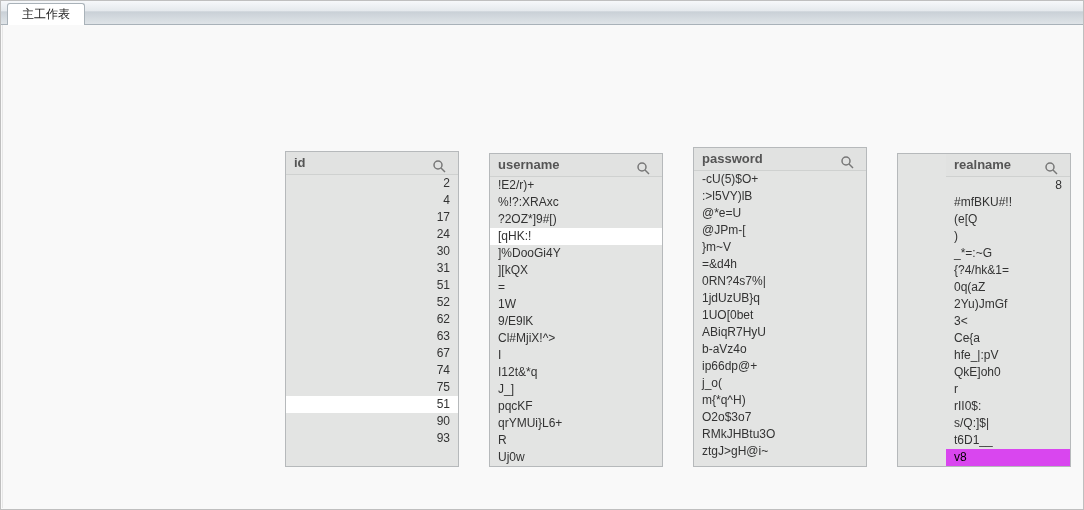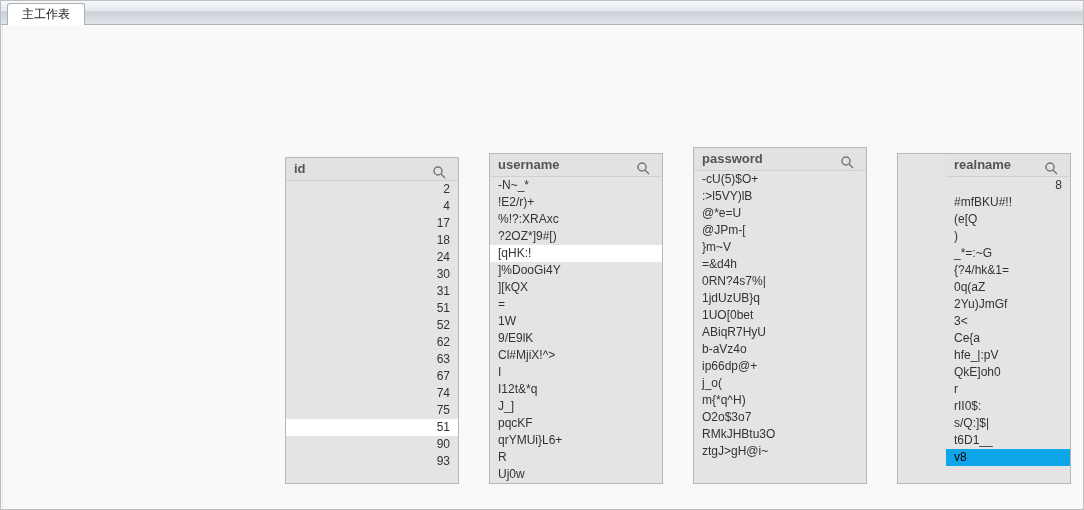--- a/index.html
+++ b/index.html
@@ -86,46 +86,45 @@
     height: 17px;
     line-height: 17px;
     padding: 0 8px;
     color: #333;
     font-size: 12px;
     white-space: nowrap;
     overflow: hidden;
   }
   .row.right { text-align: right; }
   .row.sel-white { background: #ffffff; }
-  .row.sel-green { background: #0ea5e9; color: #000; }
+  .row.sel-green { background: #d946ef; color: #000; }
   svg.mag circle { fill: none; stroke: #777; stroke-width: 1.5; }
   svg.mag line { stroke: #777; stroke-width: 1.5; }
 </style>
 </head>
 <body>
 
 <div class="window">
   <div class="tabstrip">
     <div class="tab">
       <span>主工作表</span>
     </div>
   </div>
   <div class="content">
     <div class="columns" id="columns-holder">
-        <div class="colbox" style="margin-top: 14px;">
+        <div class="colbox" style="margin-top: 8px;">
           <div class="colhead"><span>id</span><span class="mag" style="position: absolute; right: 6px; top: 4px;">
               <svg class="mag" viewBox="0 0 14 14" width="14" height="14">
                 <circle cx="6" cy="6" r="4"></circle>
                 <line x1="9" y1="9" x2="13" y2="13"></line>
               </svg>
             </span></div>
           <div class="row right">2</div>
           <div class="row right">4</div>
           <div class="row right">17</div>
-          <div class="row right">18</div>
           <div class="row right">24</div>
           <div class="row right">30</div>
           <div class="row right">31</div>
           <div class="row right">51</div>
           <div class="row right">52</div>
           <div class="row right">62</div>
           <div class="row right">63</div>
           <div class="row right">67</div>
           <div class="row right">74</div>
           <div class="row right">75</div>
@@ -133,21 +132,20 @@
           <div class="row right">90</div>
           <div class="row right">93</div>
         </div>
         <div class="colbox" style="margin-top: 10px;">
           <div class="colhead"><span>username</span><span class="mag" style="position: absolute; right: 6px; top: 4px;">
               <svg class="mag" viewBox="0 0 14 14" width="14" height="14">
                 <circle cx="6" cy="6" r="4"></circle>
                 <line x1="9" y1="9" x2="13" y2="13"></line>
               </svg>
             </span></div>
-          <div class="row">-N~_*</div>
           <div class="row">!E2/r)+</div>
           <div class="row">%!?:XRAxc</div>
           <div class="row">?2OZ*]9#[)</div>
           <div class="row sel-white">[qHK:!</div>
           <div class="row">]%DooGi4Y</div>
           <div class="row">][kQX</div>
           <div class="row">=</div>
           <div class="row">1W</div>
           <div class="row">9/E9lK</div>
           <div class="row">Cl#MjiX!^&gt;</div>

